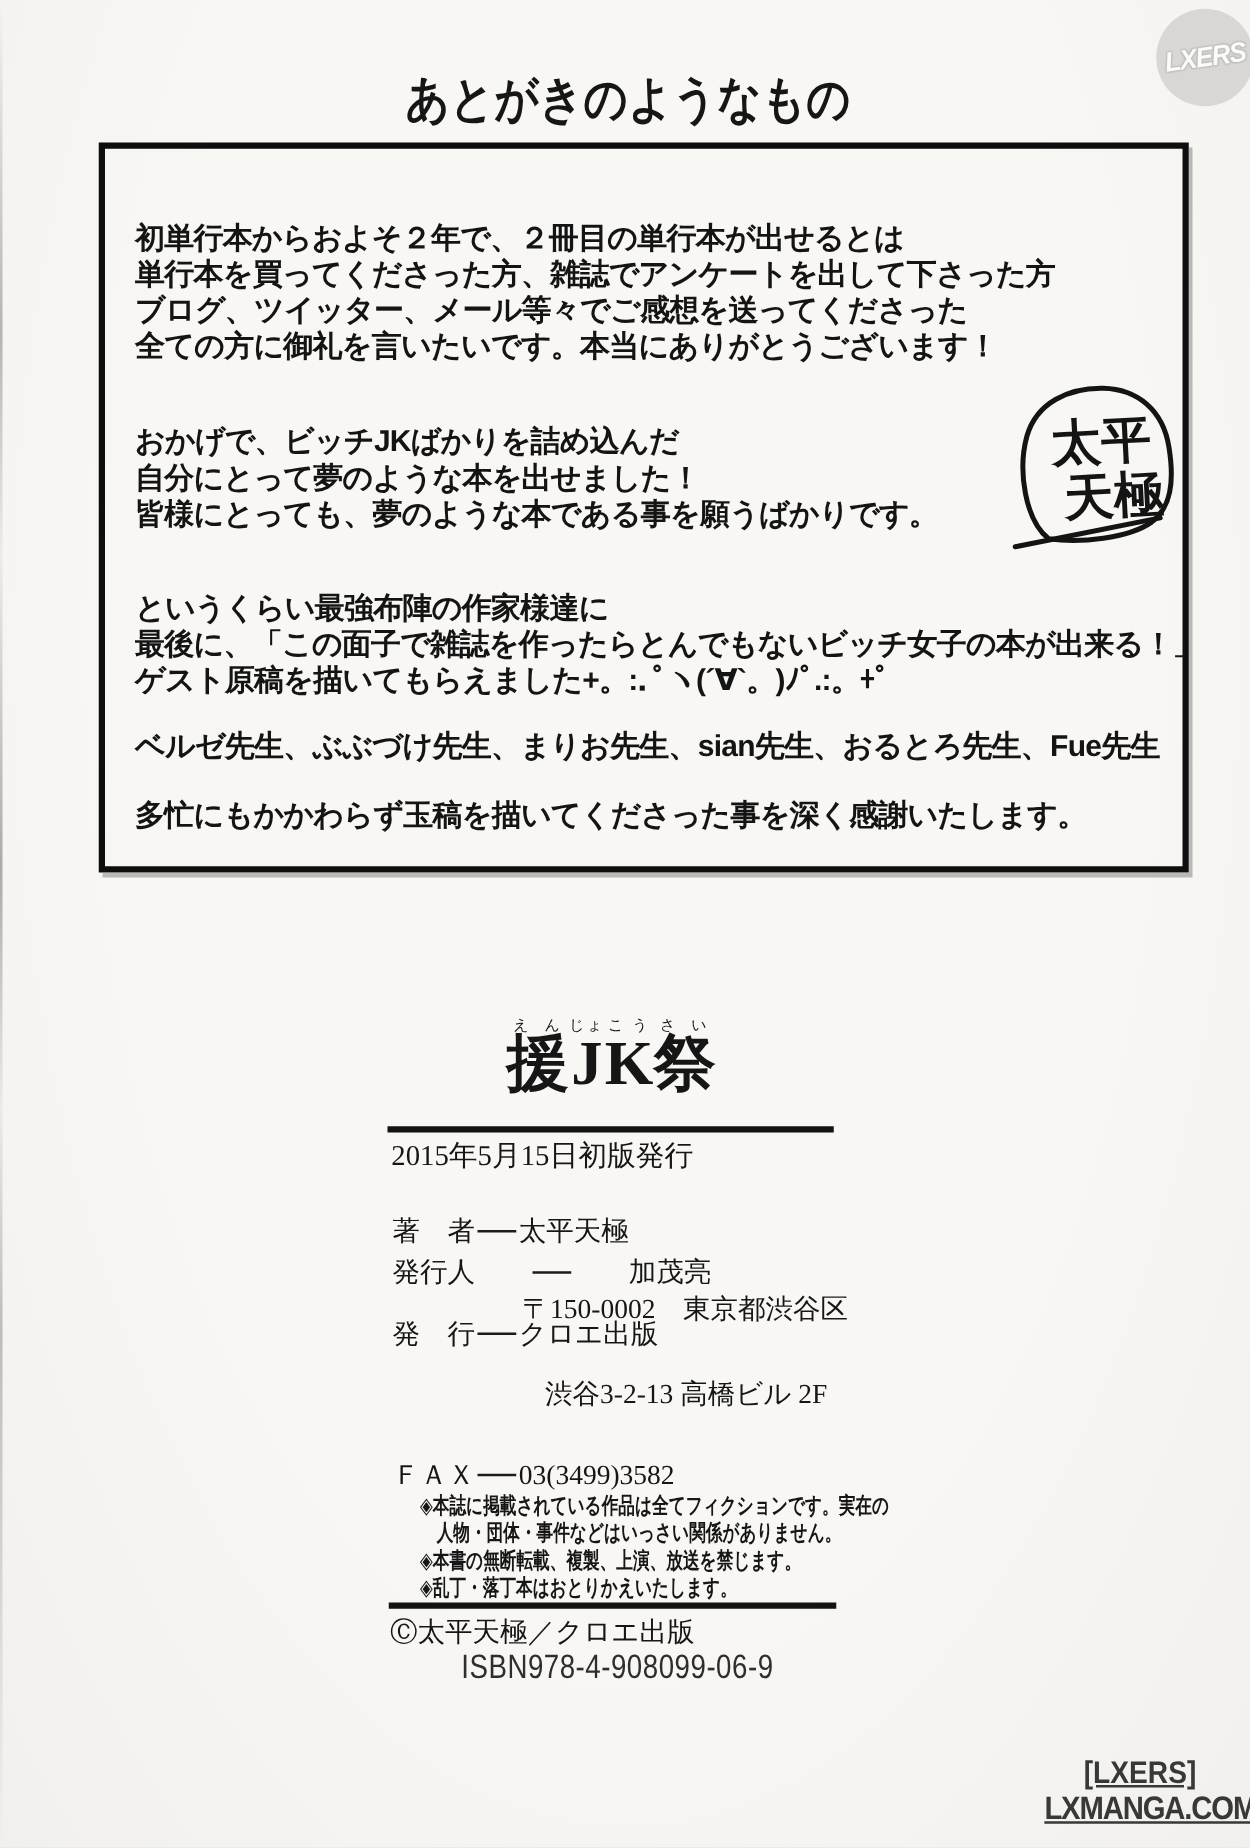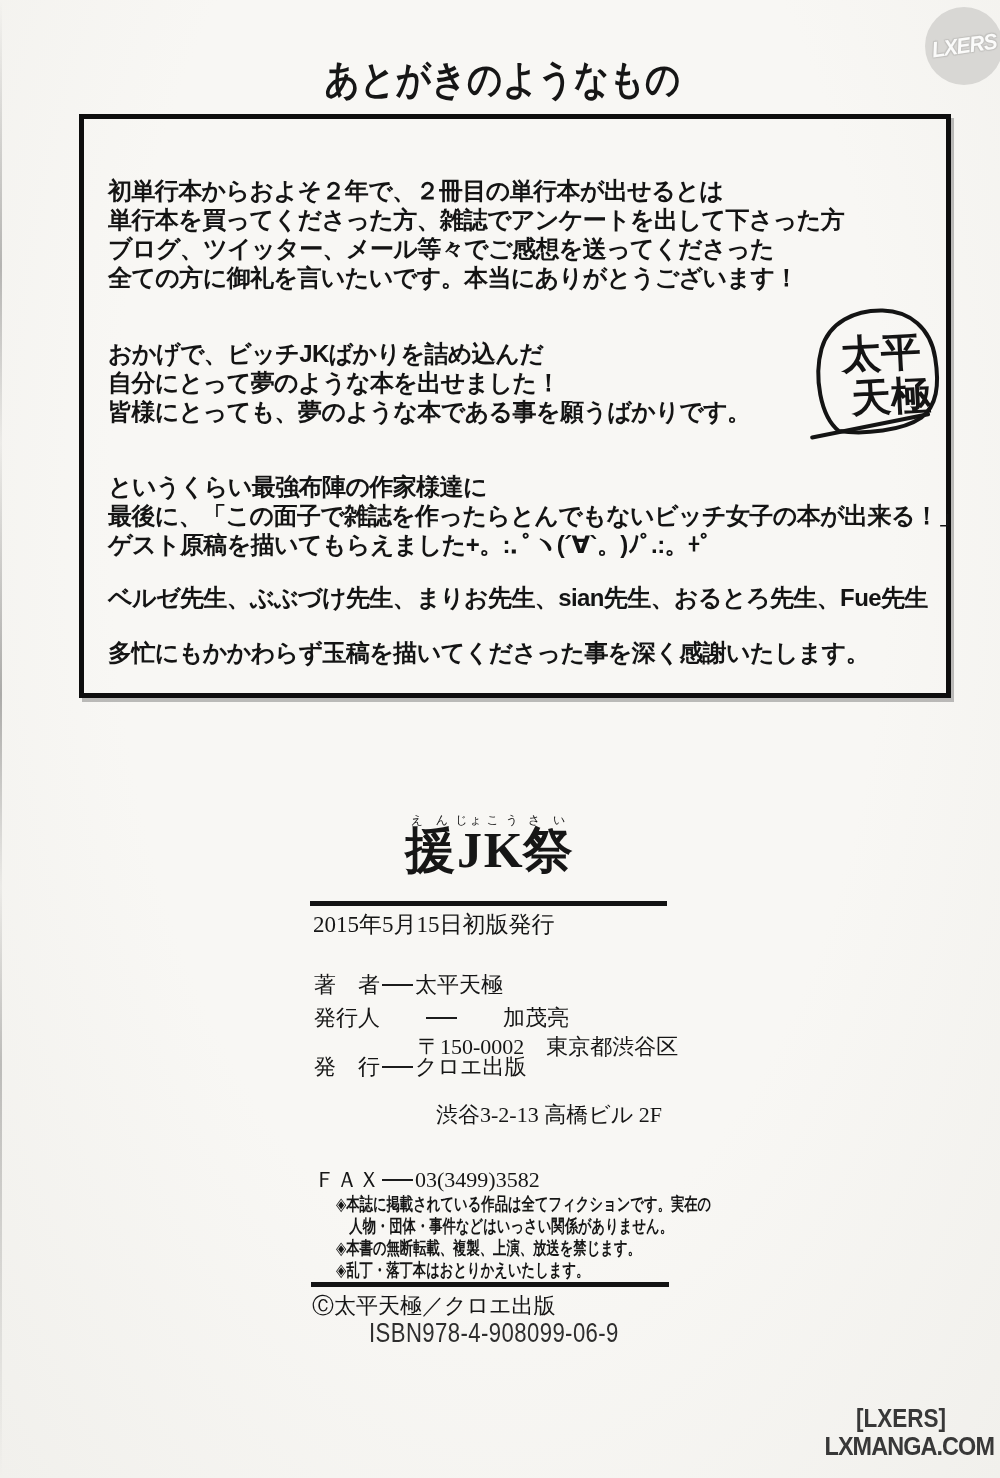--- a/index.html
+++ b/index.html
@@ -61,23 +61,23 @@
   .addr1{position:absolute;left:418px;top:1032px;font-size:22px;white-space:nowrap;}
   .addr2{position:absolute;left:436px;top:1100px;font-size:22px;white-space:nowrap;}
   .notices{position:absolute;left:311px;top:1193px;font-size:18px;line-height:22px;font-weight:600;margin-left:25px;}
   .notices div{transform:scaleX(.74);transform-origin:0 50%;white-space:nowrap;}
   .copyright{position:absolute;left:312px;top:1291px;font-size:22px;white-space:nowrap;}
   .isbn{position:absolute;left:369px;top:1318px;
     font-family:"Liberation Sans","DejaVu Sans",sans-serif;
     font-size:27px;color:#2e2e2e;letter-spacing:.5px;white-space:nowrap;
     transform:scaleX(.82);transform-origin:0 50%;}
   
-  .wm-footer{position:absolute;right:14px;top:1404px;width:170px;text-align:center;
+  .wm-footer{position:absolute;right:3px;top:1404px;width:170px;text-align:center;
     font-family:"Liberation Sans","DejaVu Sans",sans-serif;
-    font-weight:800;color:#383838;line-height:28px;}
+    font-weight:800;color:#383838;line-height:28px;text-decoration:underline;}
   .wm-footer .l1{font-size:25px;letter-spacing:0;transform:scaleX(.9);transform-origin:50% 50%;}
   .wm-footer .l2{font-size:26px;letter-spacing:-1px;transform:scaleX(.9);transform-origin:50% 50%;}
 </style>
 </head>
 <body>
 
 <div id="page">
   <div class="scan-edge"></div>
 
   <div class="wm-logo">

